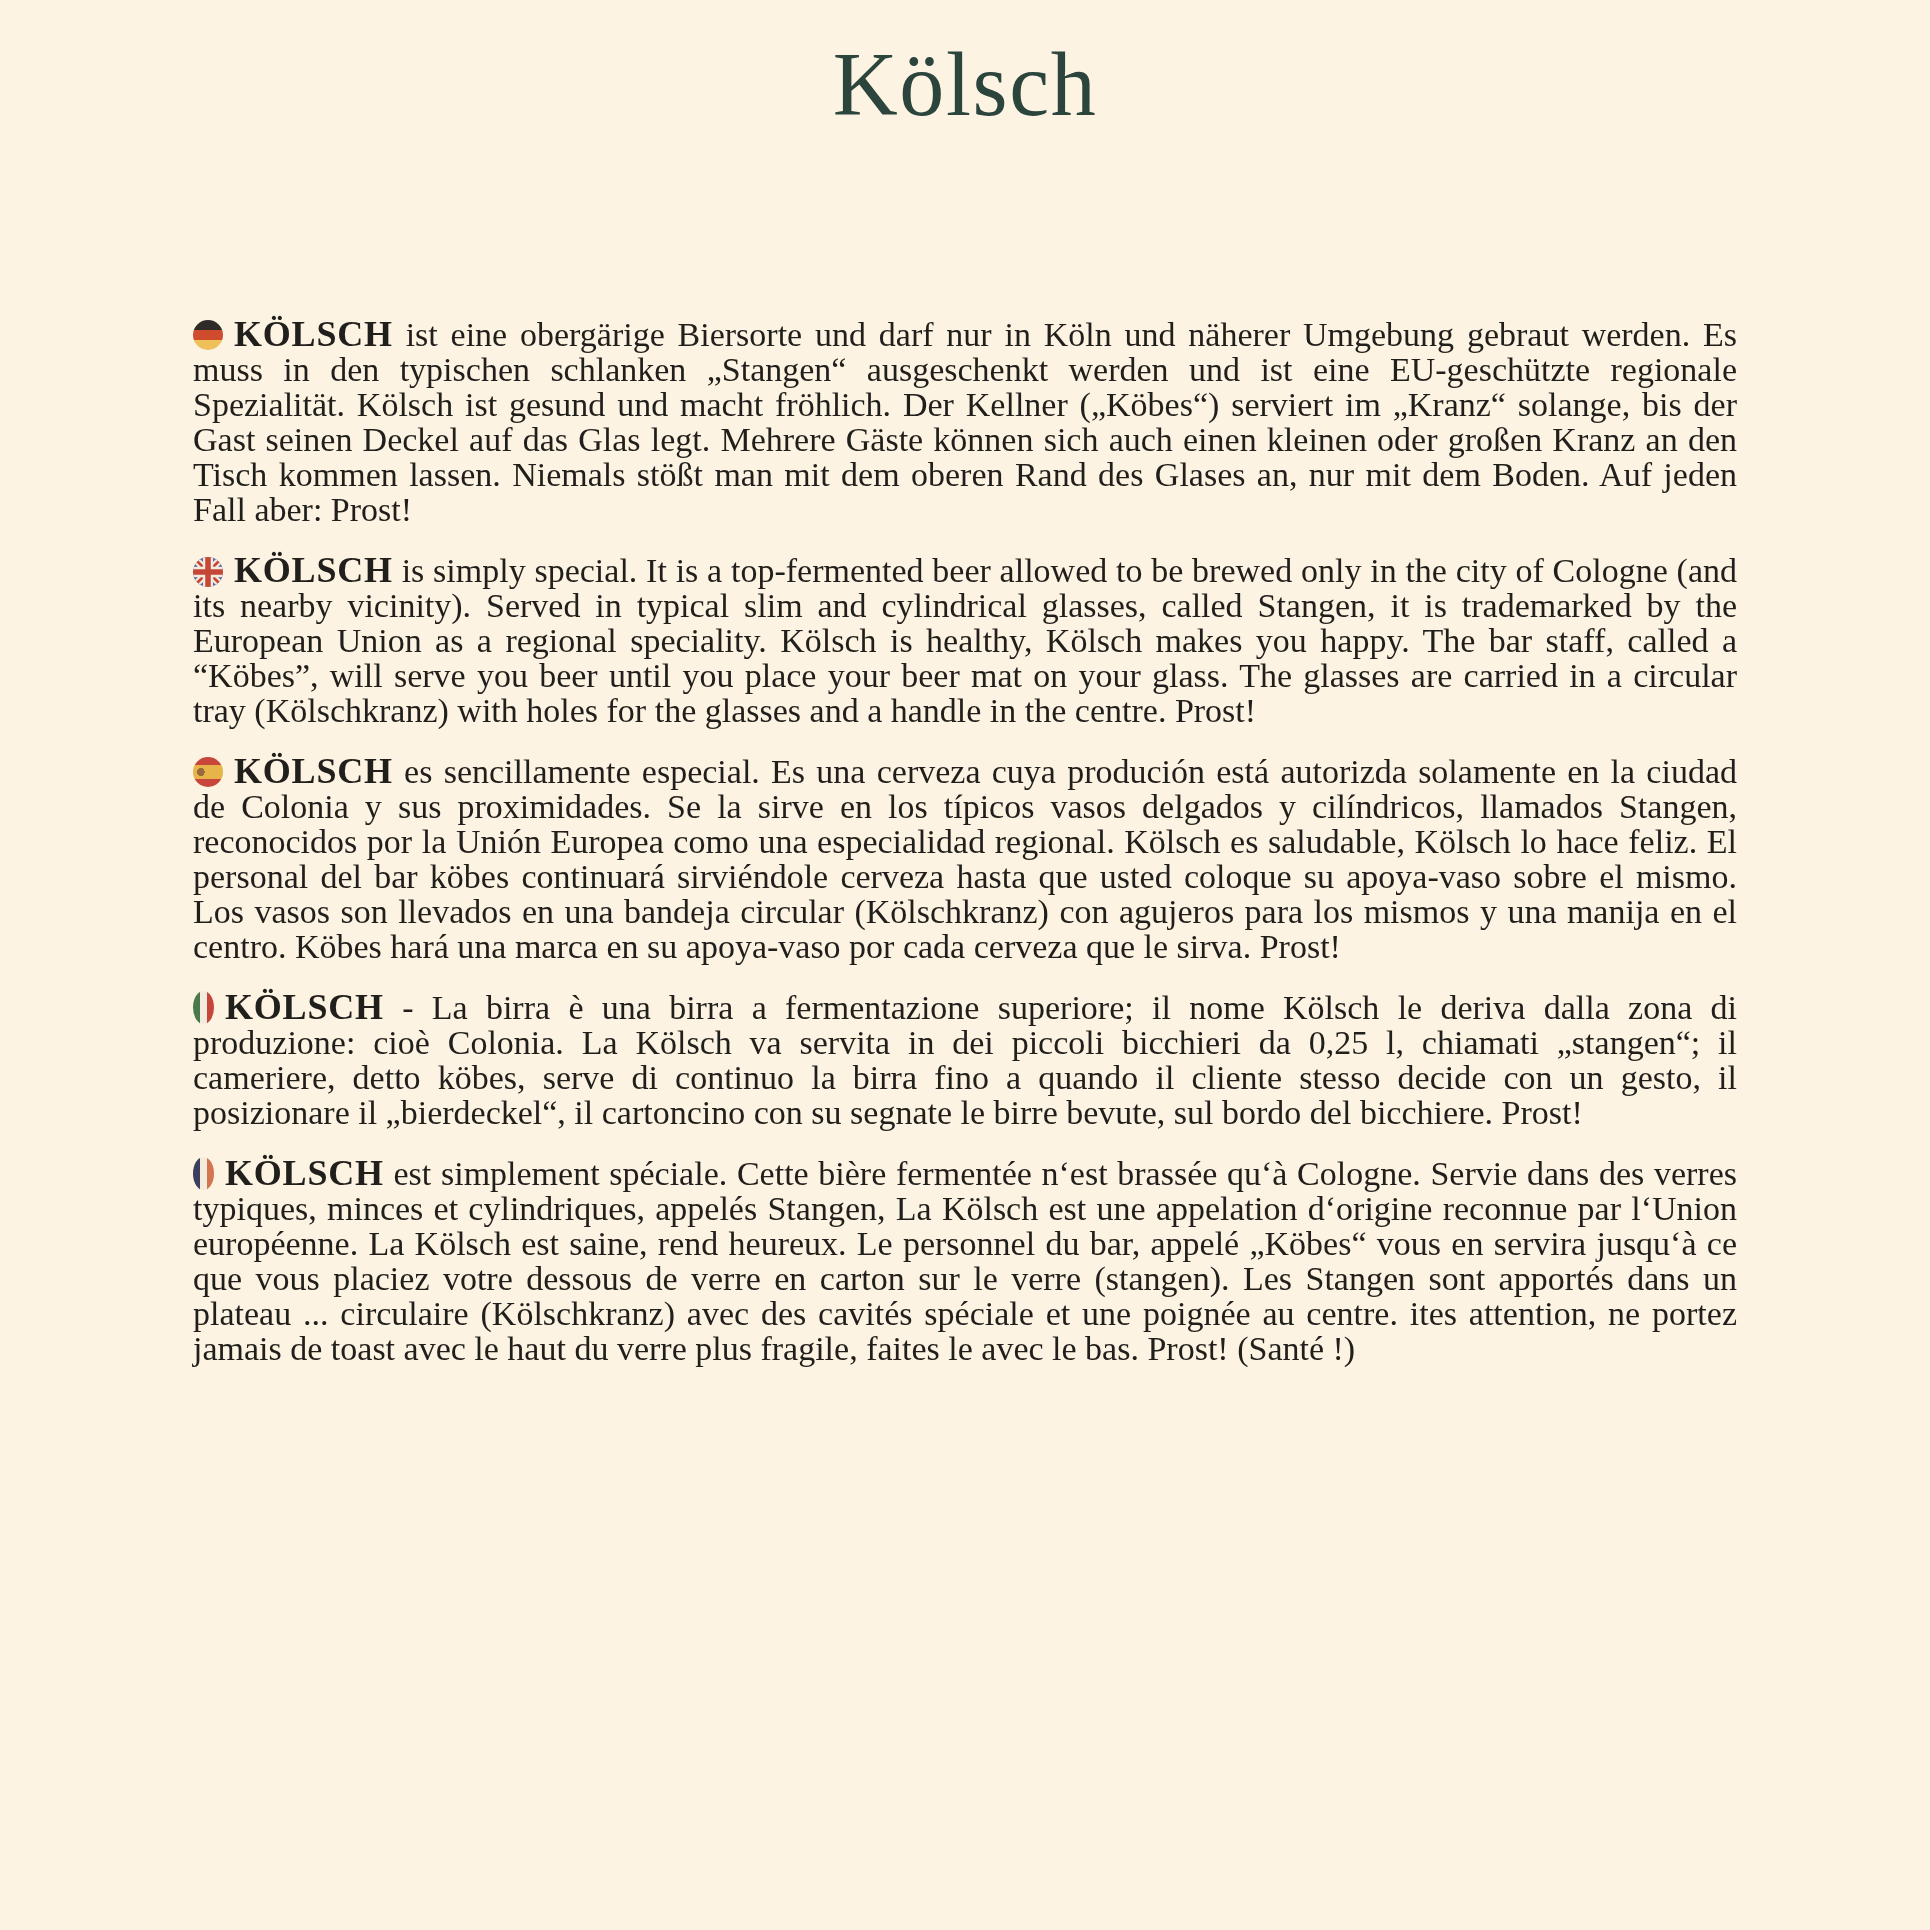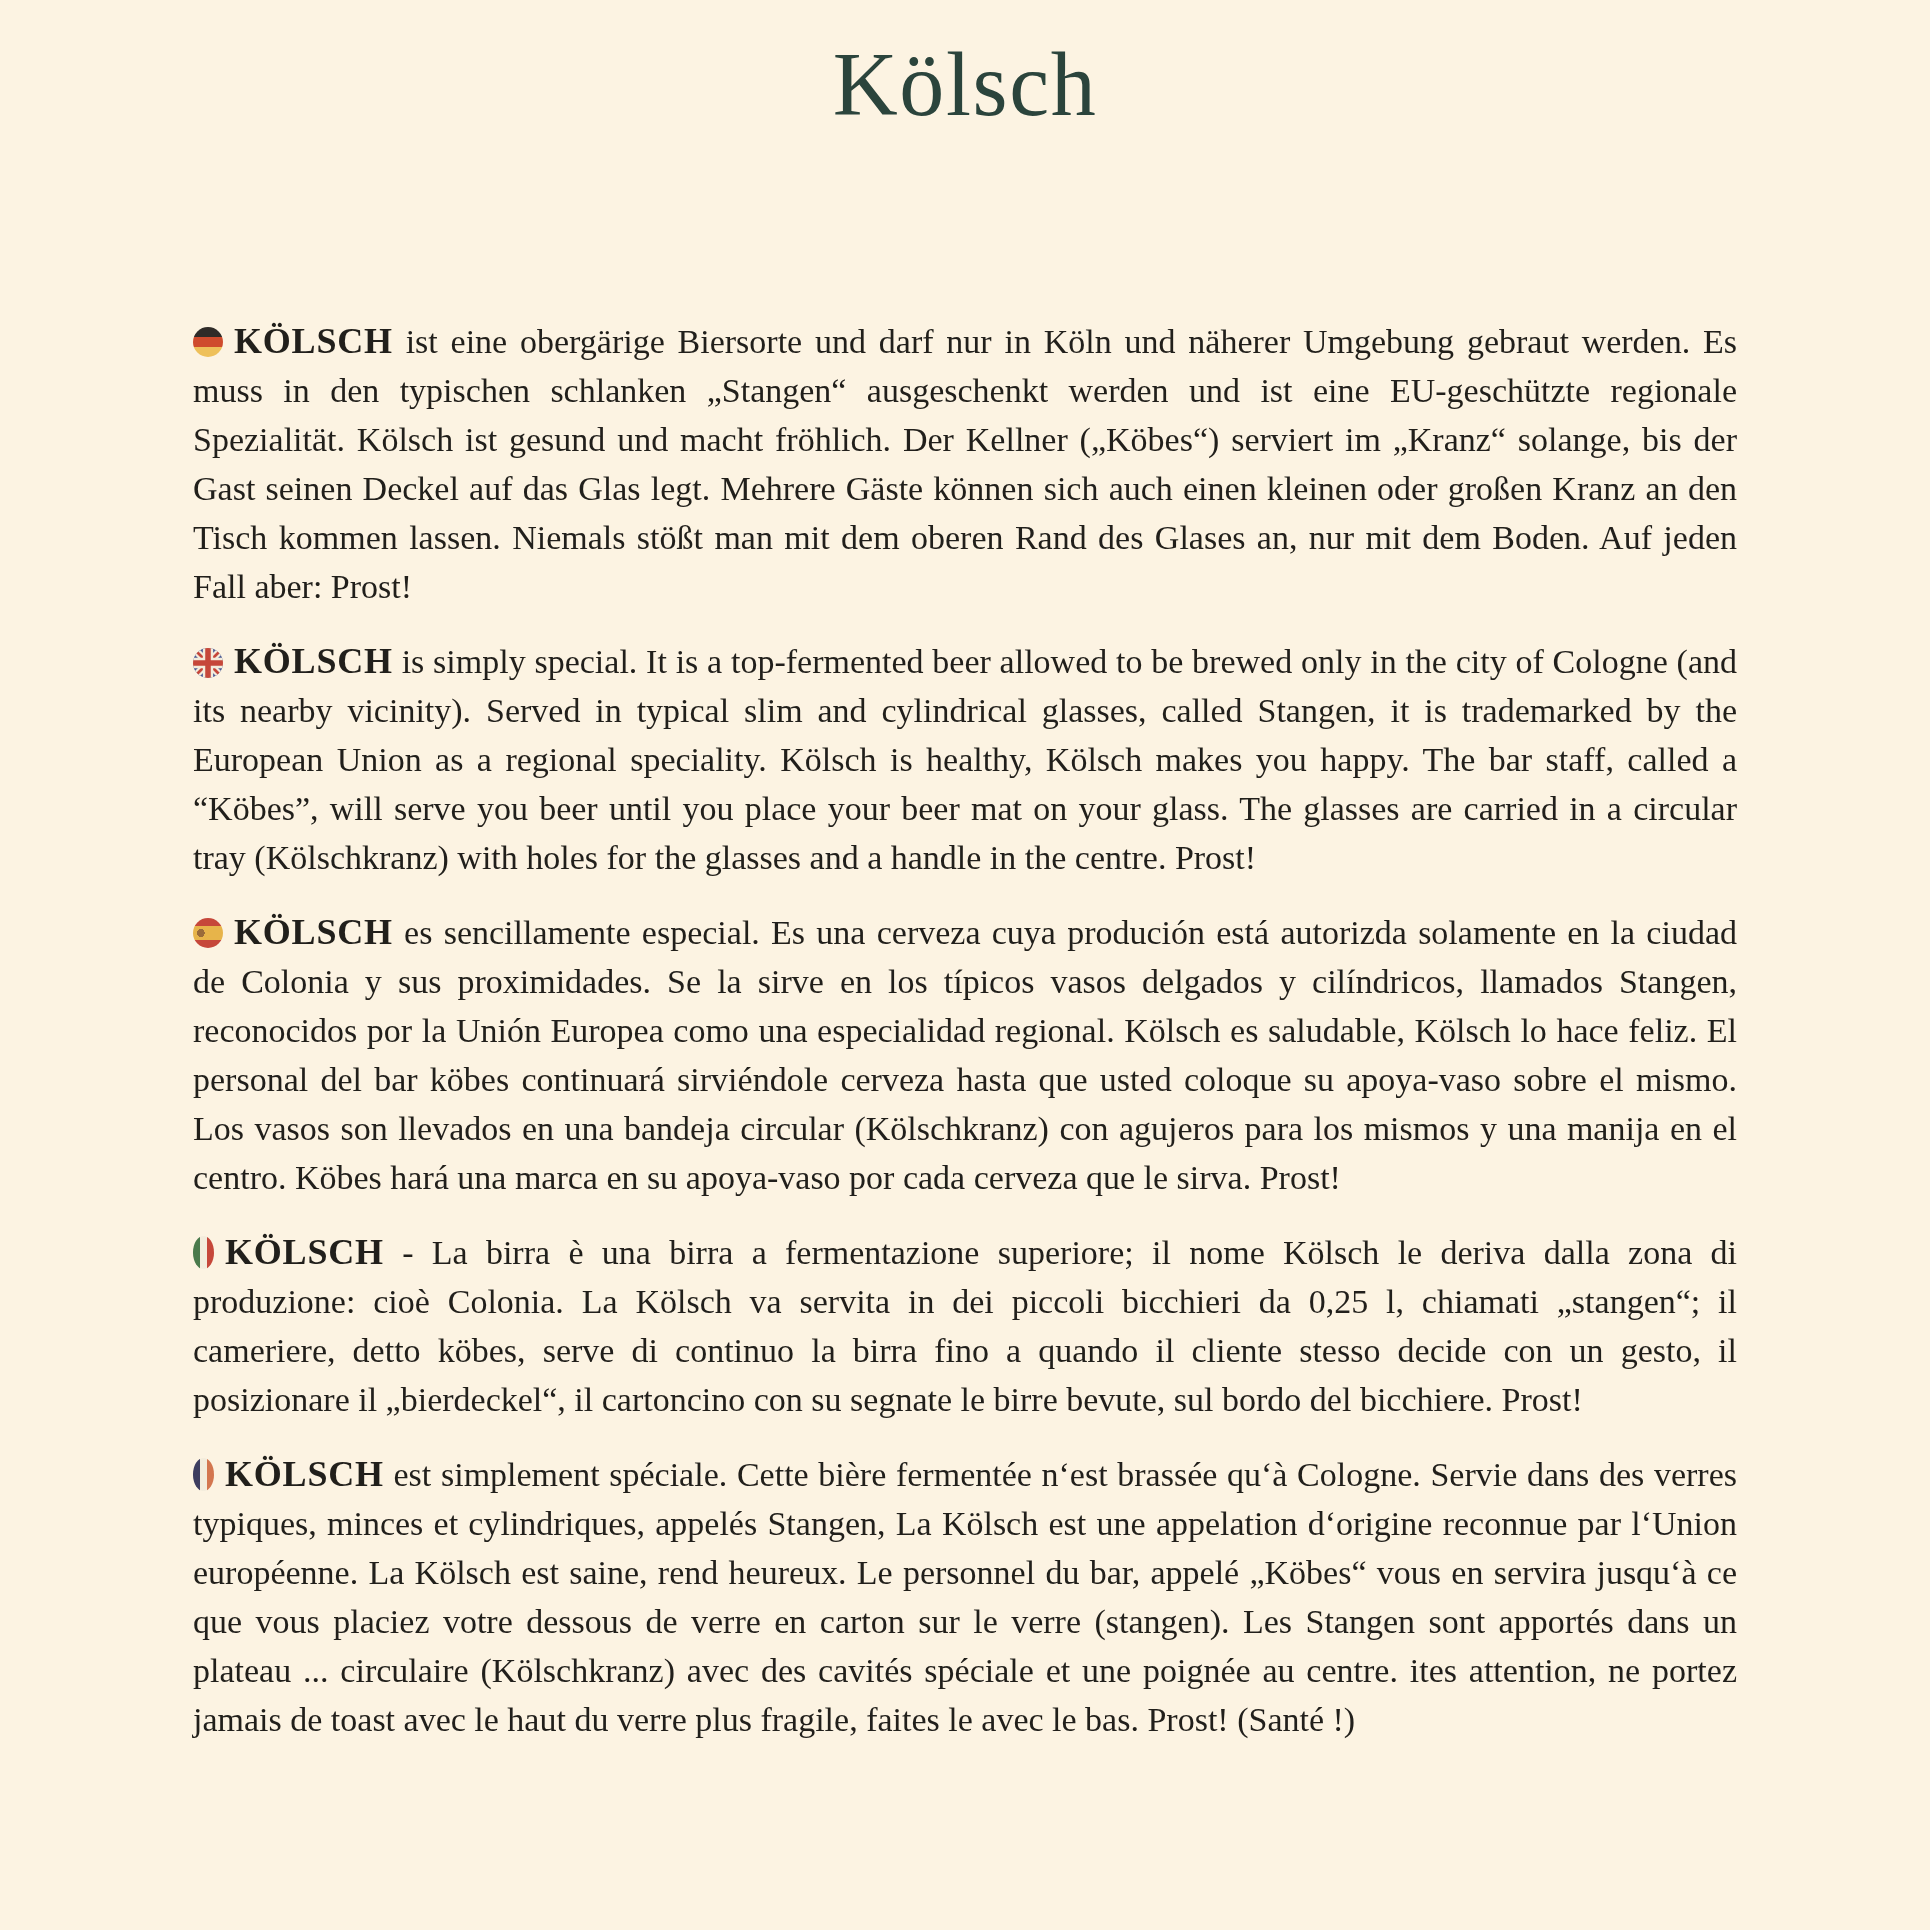--- a/index.html
+++ b/index.html
@@ -19,21 +19,21 @@
     text-align: center;
     font-size: 90px;
     font-weight: 400;
     letter-spacing: 1.6px;
     color: #2b443c;
   }
   .content {
     margin: 181px 193px 16px 193px;
     color: #211f1b;
     font-size: 34px;
-    line-height: 49px;
+    line-height: 35px;
     text-align: justify;
   }
   .content p {
     margin: 0 0 26px 0;
   }
   .lead {
     font-weight: 700;
     font-size: 36px;
     letter-spacing: 0.8px;
   }

